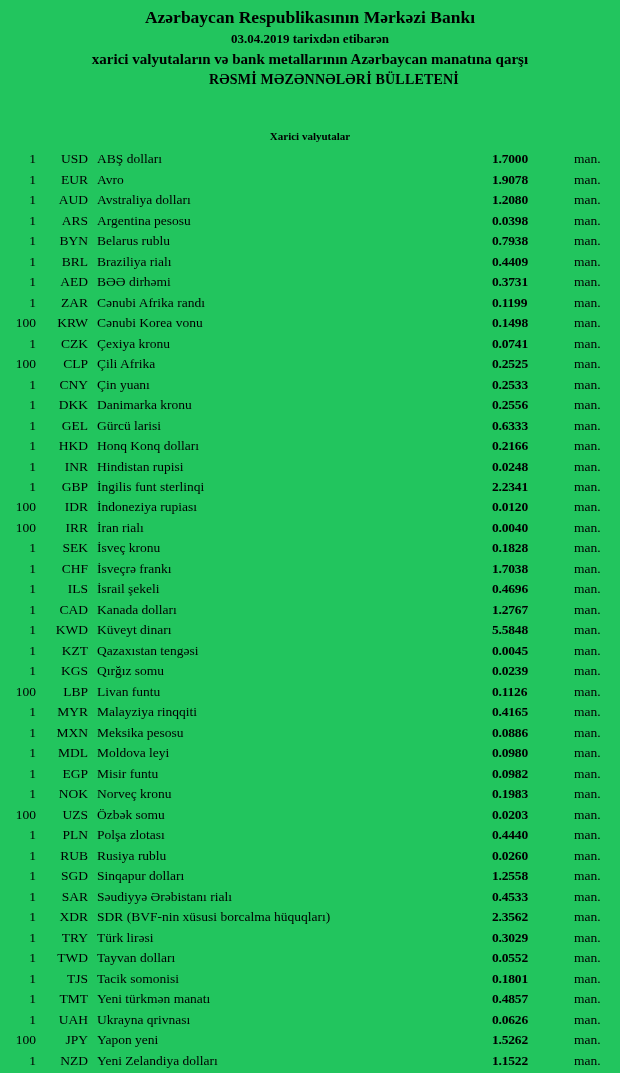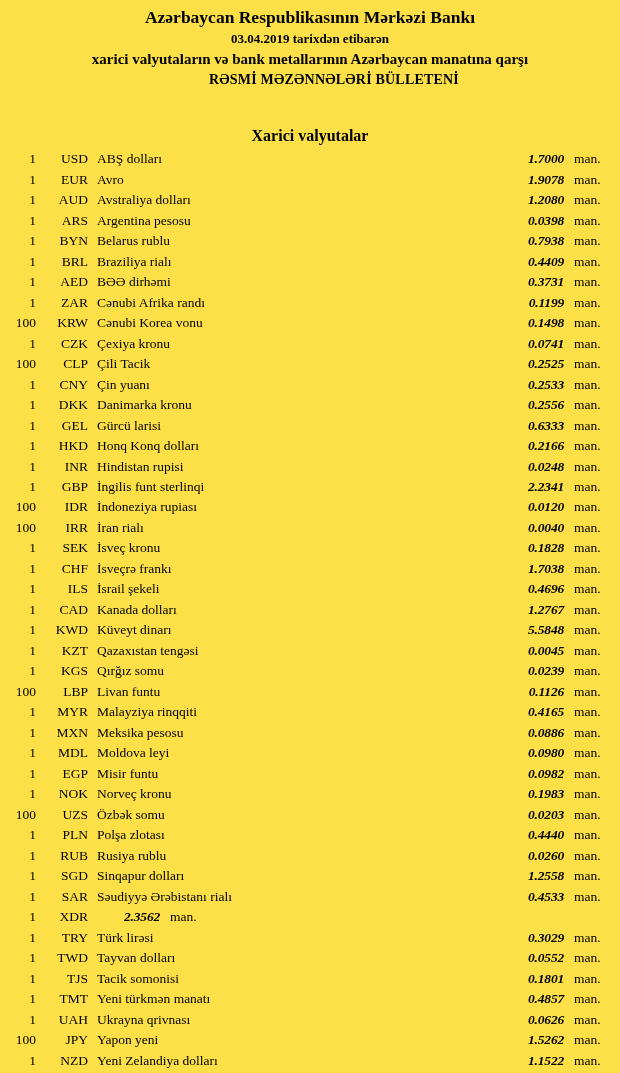--- a/index.html
+++ b/index.html
@@ -4,53 +4,53 @@
 <style>
   html, body {
     margin: 0;
     padding: 0;
     background: #ffffff;
   }
   .page {
     position: relative;
     width: 620px;
     height: 1073px;
-    background: #fde047;
+    background: #22c55e;
     color: #000000;
     font-family: "Liberation Serif", "DejaVu Serif", serif;
     overflow: hidden;
     box-sizing: border-box;
   }
   .header { padding-top: 6px; text-align: center; font-weight: bold; }
   .title       { font-size: 17.5px; line-height: 23px; }
   .date-line   { font-size: 13px;   line-height: 20px; }
   .subtitle    { font-size: 15px; line-height: 20px; }
   .bulletin    { font-size: 14px;   line-height: 21px; letter-spacing: 0.2px; margin-left: 48px; }
   .section-title {
     margin-top: 37px;
     text-align: center;
     font-weight: bold;
-    font-size: 16px;
+    font-size: 11px;
     line-height: 18px;
   }
   .rates-table { margin-top: 4px; }
   .row {
     display: flex;
     align-items: center;
     height: 20.49px;
     font-size: 13.5px;
     padding-right: 12px;
     box-sizing: border-box;
   }
   .qty  { width: 36px;  text-align: right;  flex: none; }
   .code { width: 40px;  text-align: right; flex: none; margin-left: 12px; }
   .name { flex: 1; margin-left: 9px; white-space: nowrap; overflow: hidden; }
   .rate {
-    width: 72px; text-align: right; flex: none;
-    font-weight: bold; font-style: italic;
+    width: 72px; flex: none;
+    font-weight: bold; 
     letter-spacing: -0.2px;
   }
   .unit { width: 34px; flex: none; margin-left: 10px; text-align: left; }
 </style>
 </head>
 <body>
 
 <div class="page">
   <div class="header">
     <div class="title">Azərbaycan Respublikasının Mərkəzi Bankı</div>
@@ -128,21 +128,21 @@
       <div class="row">
     <span class="qty">1</span>
     <span class="code">CZK</span>
     <span class="name">Çexiya kronu</span>
     <span class="rate">0.0741</span>
     <span class="unit">man.</span>
   </div>
       <div class="row">
     <span class="qty">100</span>
     <span class="code">CLP</span>
-    <span class="name">Çili Tacik</span>
+    <span class="name">Çili Afrika</span>
     <span class="rate">0.2525</span>
     <span class="unit">man.</span>
   </div>
       <div class="row">
     <span class="qty">1</span>
     <span class="code">CNY</span>
     <span class="name">Çin yuanı</span>
     <span class="rate">0.2533</span>
     <span class="unit">man.</span>
   </div>
@@ -317,20 +317,21 @@
       <div class="row">
     <span class="qty">1</span>
     <span class="code">SAR</span>
     <span class="name">Səudiyyə Ərəbistanı rialı</span>
     <span class="rate">0.4533</span>
     <span class="unit">man.</span>
   </div>
       <div class="row">
     <span class="qty">1</span>
     <span class="code">XDR</span>
+    <span class="name">SDR (BVF-nin xüsusi borcalma hüquqları)</span>
     <span class="rate">2.3562</span>
     <span class="unit">man.</span>
   </div>
       <div class="row">
     <span class="qty">1</span>
     <span class="code">TRY</span>
     <span class="name">Türk lirəsi</span>
     <span class="rate">0.3029</span>
     <span class="unit">man.</span>
   </div>

